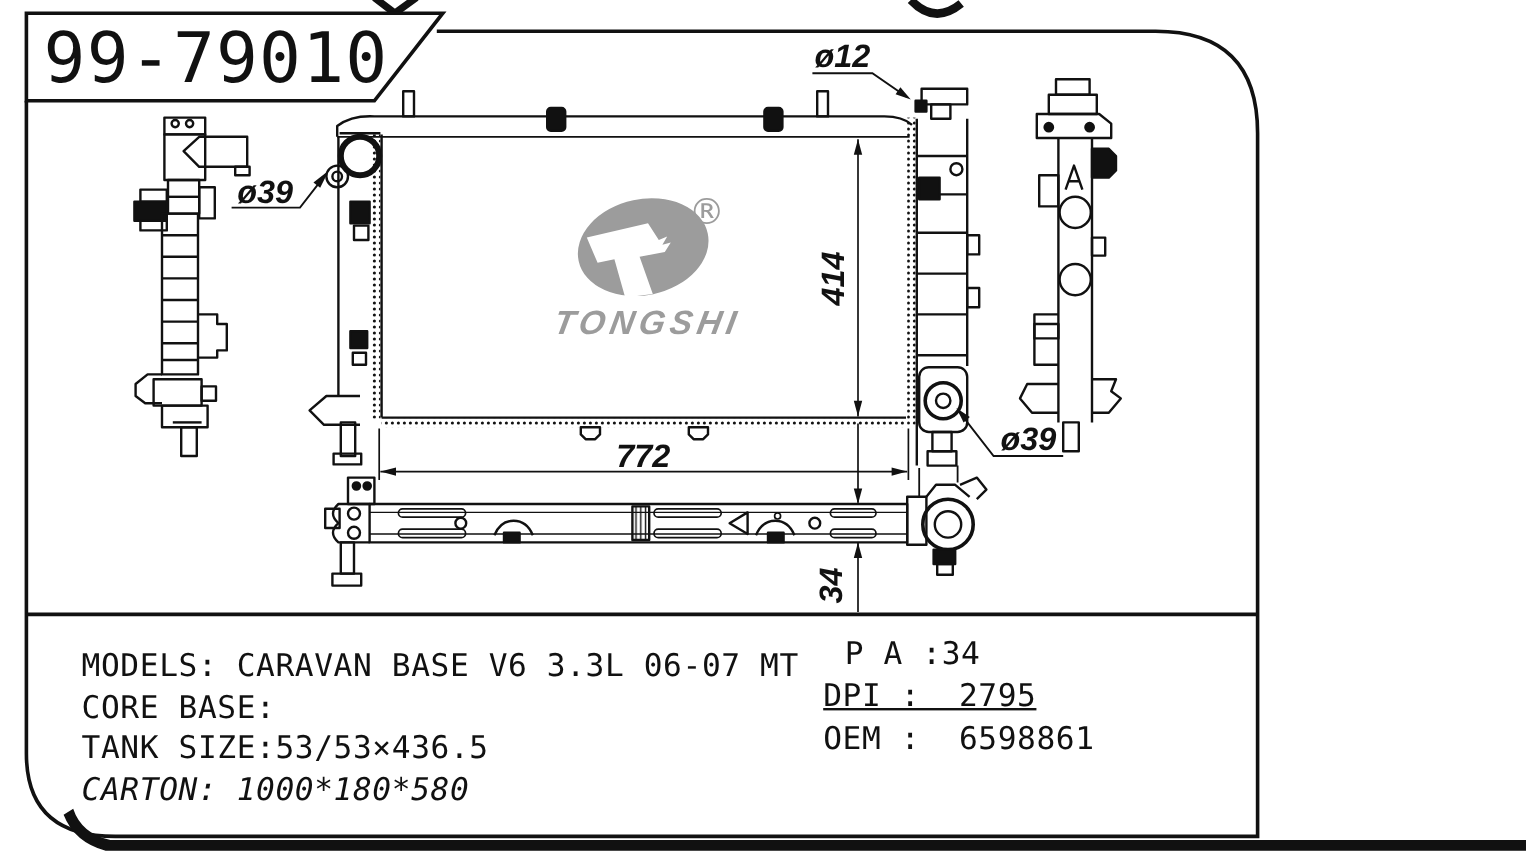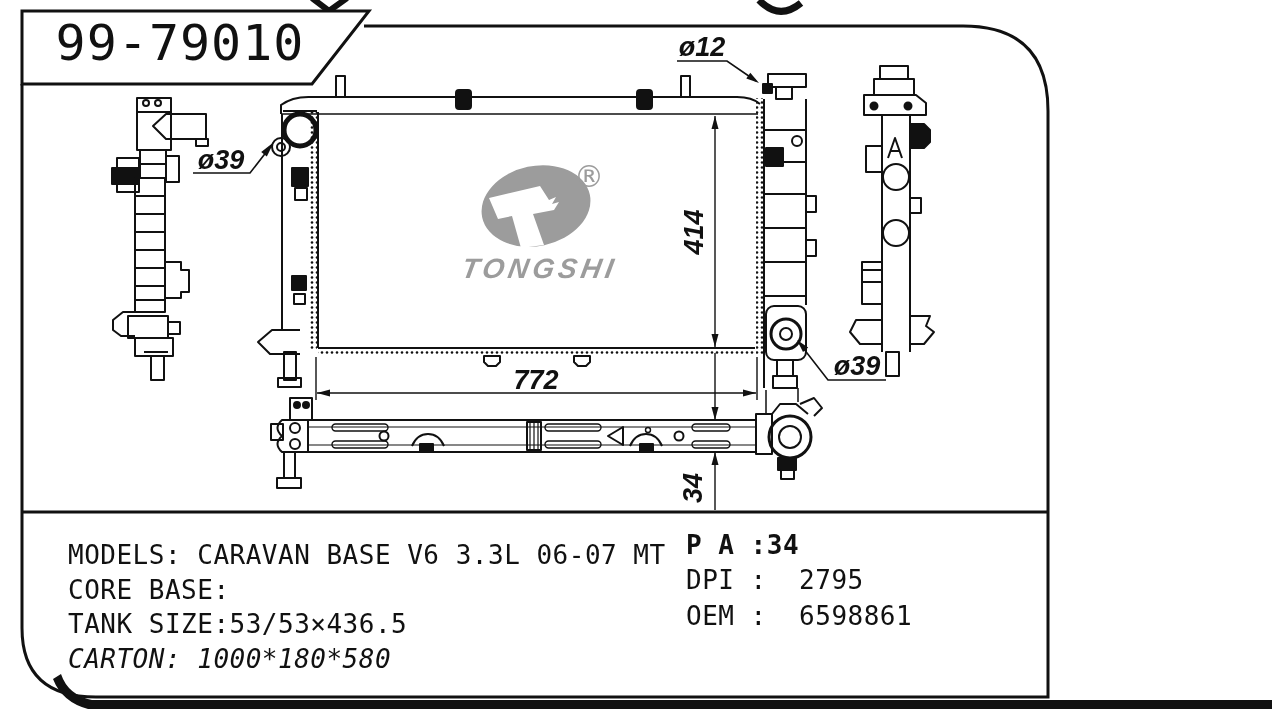--- a/index.html
+++ b/index.html
@@ -1,21 +1,21 @@
 <!DOCTYPE html>
 <html><head>
 <meta charset="utf-8">
 <style>
   html,body{margin:0;padding:0;background:#fff;}
   #page{position:relative;width:1272px;height:714px;background:#ffffff;overflow:hidden;
         font-family:"DejaVu Sans Mono",monospace;color:#111;}
   #art{position:absolute;left:0;top:0;width:1272px;height:714px;}
   .txt{position:absolute;white-space:pre;color:#111;}
   .part-number{left:30px;top:14px;width:300px;text-align:center;
-               font-size:50px;letter-spacing:1px;font-family:"DejaVu Sans Mono",monospace;}
+               font-size:58px;letter-spacing:1px;font-family:"DejaVu Sans Mono",monospace;}
   .spec{font-size:26px;letter-spacing:0.5px;font-family:"DejaVu Sans Mono",monospace;}
   .dim{font-family:"Liberation Sans",sans-serif;font-style:italic;font-weight:600;
        font-size:27px;fill:#111;}
   .logo-word{font-family:"Liberation Sans",sans-serif;font-style:italic;font-weight:700;
        font-size:28px;letter-spacing:4px;fill:#9c9c9c;}
   .reg{font-family:"DejaVu Sans",sans-serif;font-size:30px;fill:#9c9c9c;}
 </style>
 </head>
 <body>
 
@@ -216,17 +216,17 @@
     </g>
   </svg>
 
   <div class="txt part-number">99-79010</div>
 
   <div class="txt spec" style="left:68px;top:540px;text-align:right;">MODELS: CARAVAN BASE V6 3.3L 06-07 MT</div>
   <div class="txt spec" style="left:68px;top:575px;">CORE BASE:</div>
   <div class="txt spec" style="left:68px;top:609px;">TANK SIZE:53/53×436.5</div>
   <div class="txt spec" style="left:68px;top:644px;font-style:italic;">CARTON: 1000*180*580</div>
 
-  <div class="txt spec" style="left:686px;top:530px;font-weight:bold;">P A :34</div>
-  <div class="txt spec" style="left:686px;top:565px;">DPI :  2795</div>
+  <div class="txt spec" style="left:704px;top:530px;">P A :34</div>
+  <div class="txt spec" style="left:686px;top:565px;text-decoration:underline;">DPI :  2795</div>
   <div class="txt spec" style="left:686px;top:601px;">OEM :  6598861</div>
 
 </div>
 
 </body></html>

